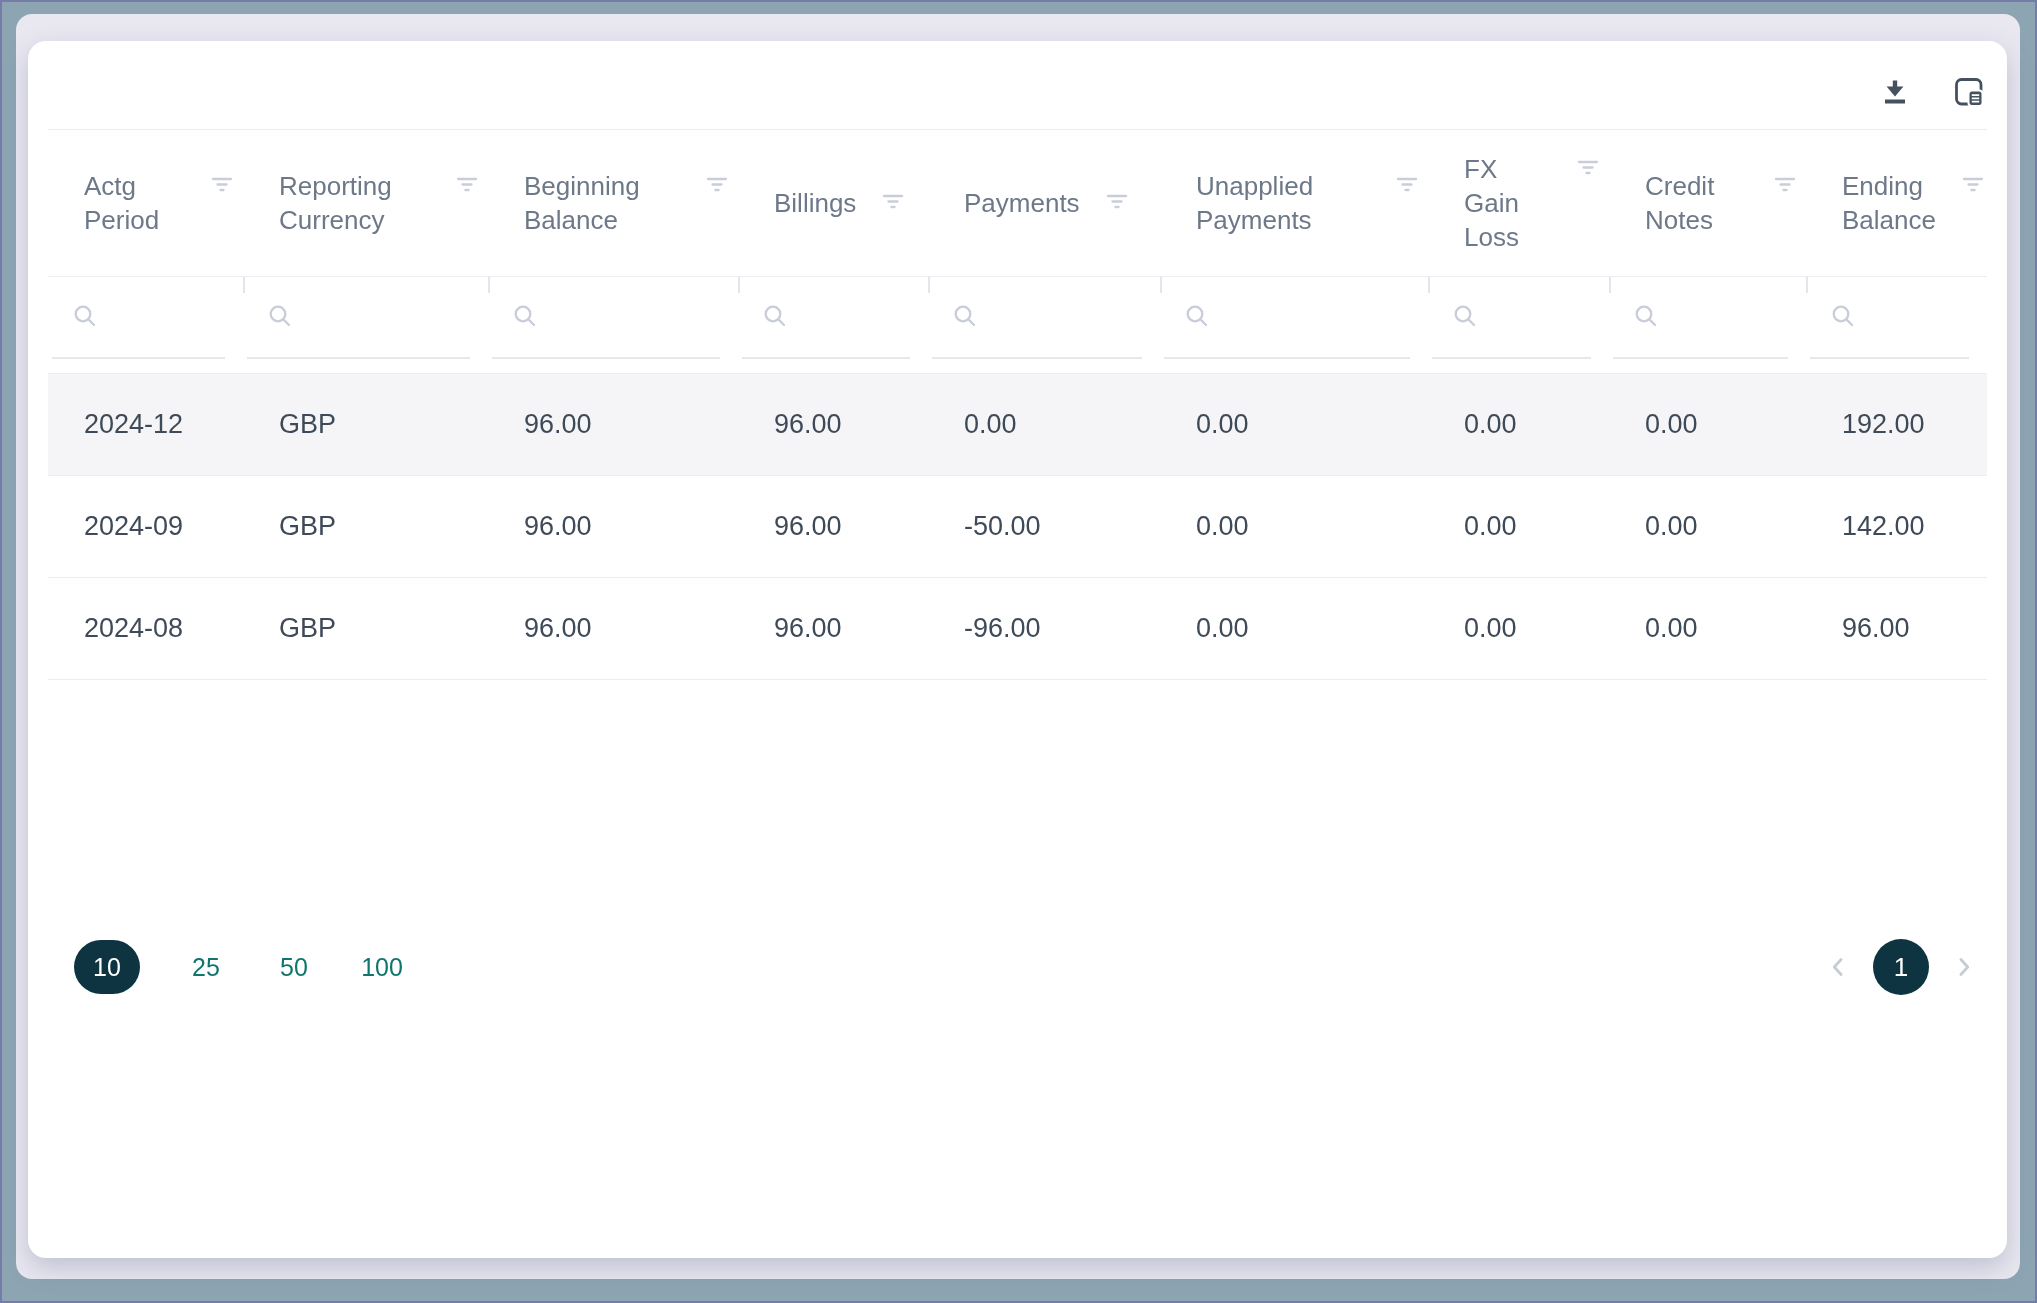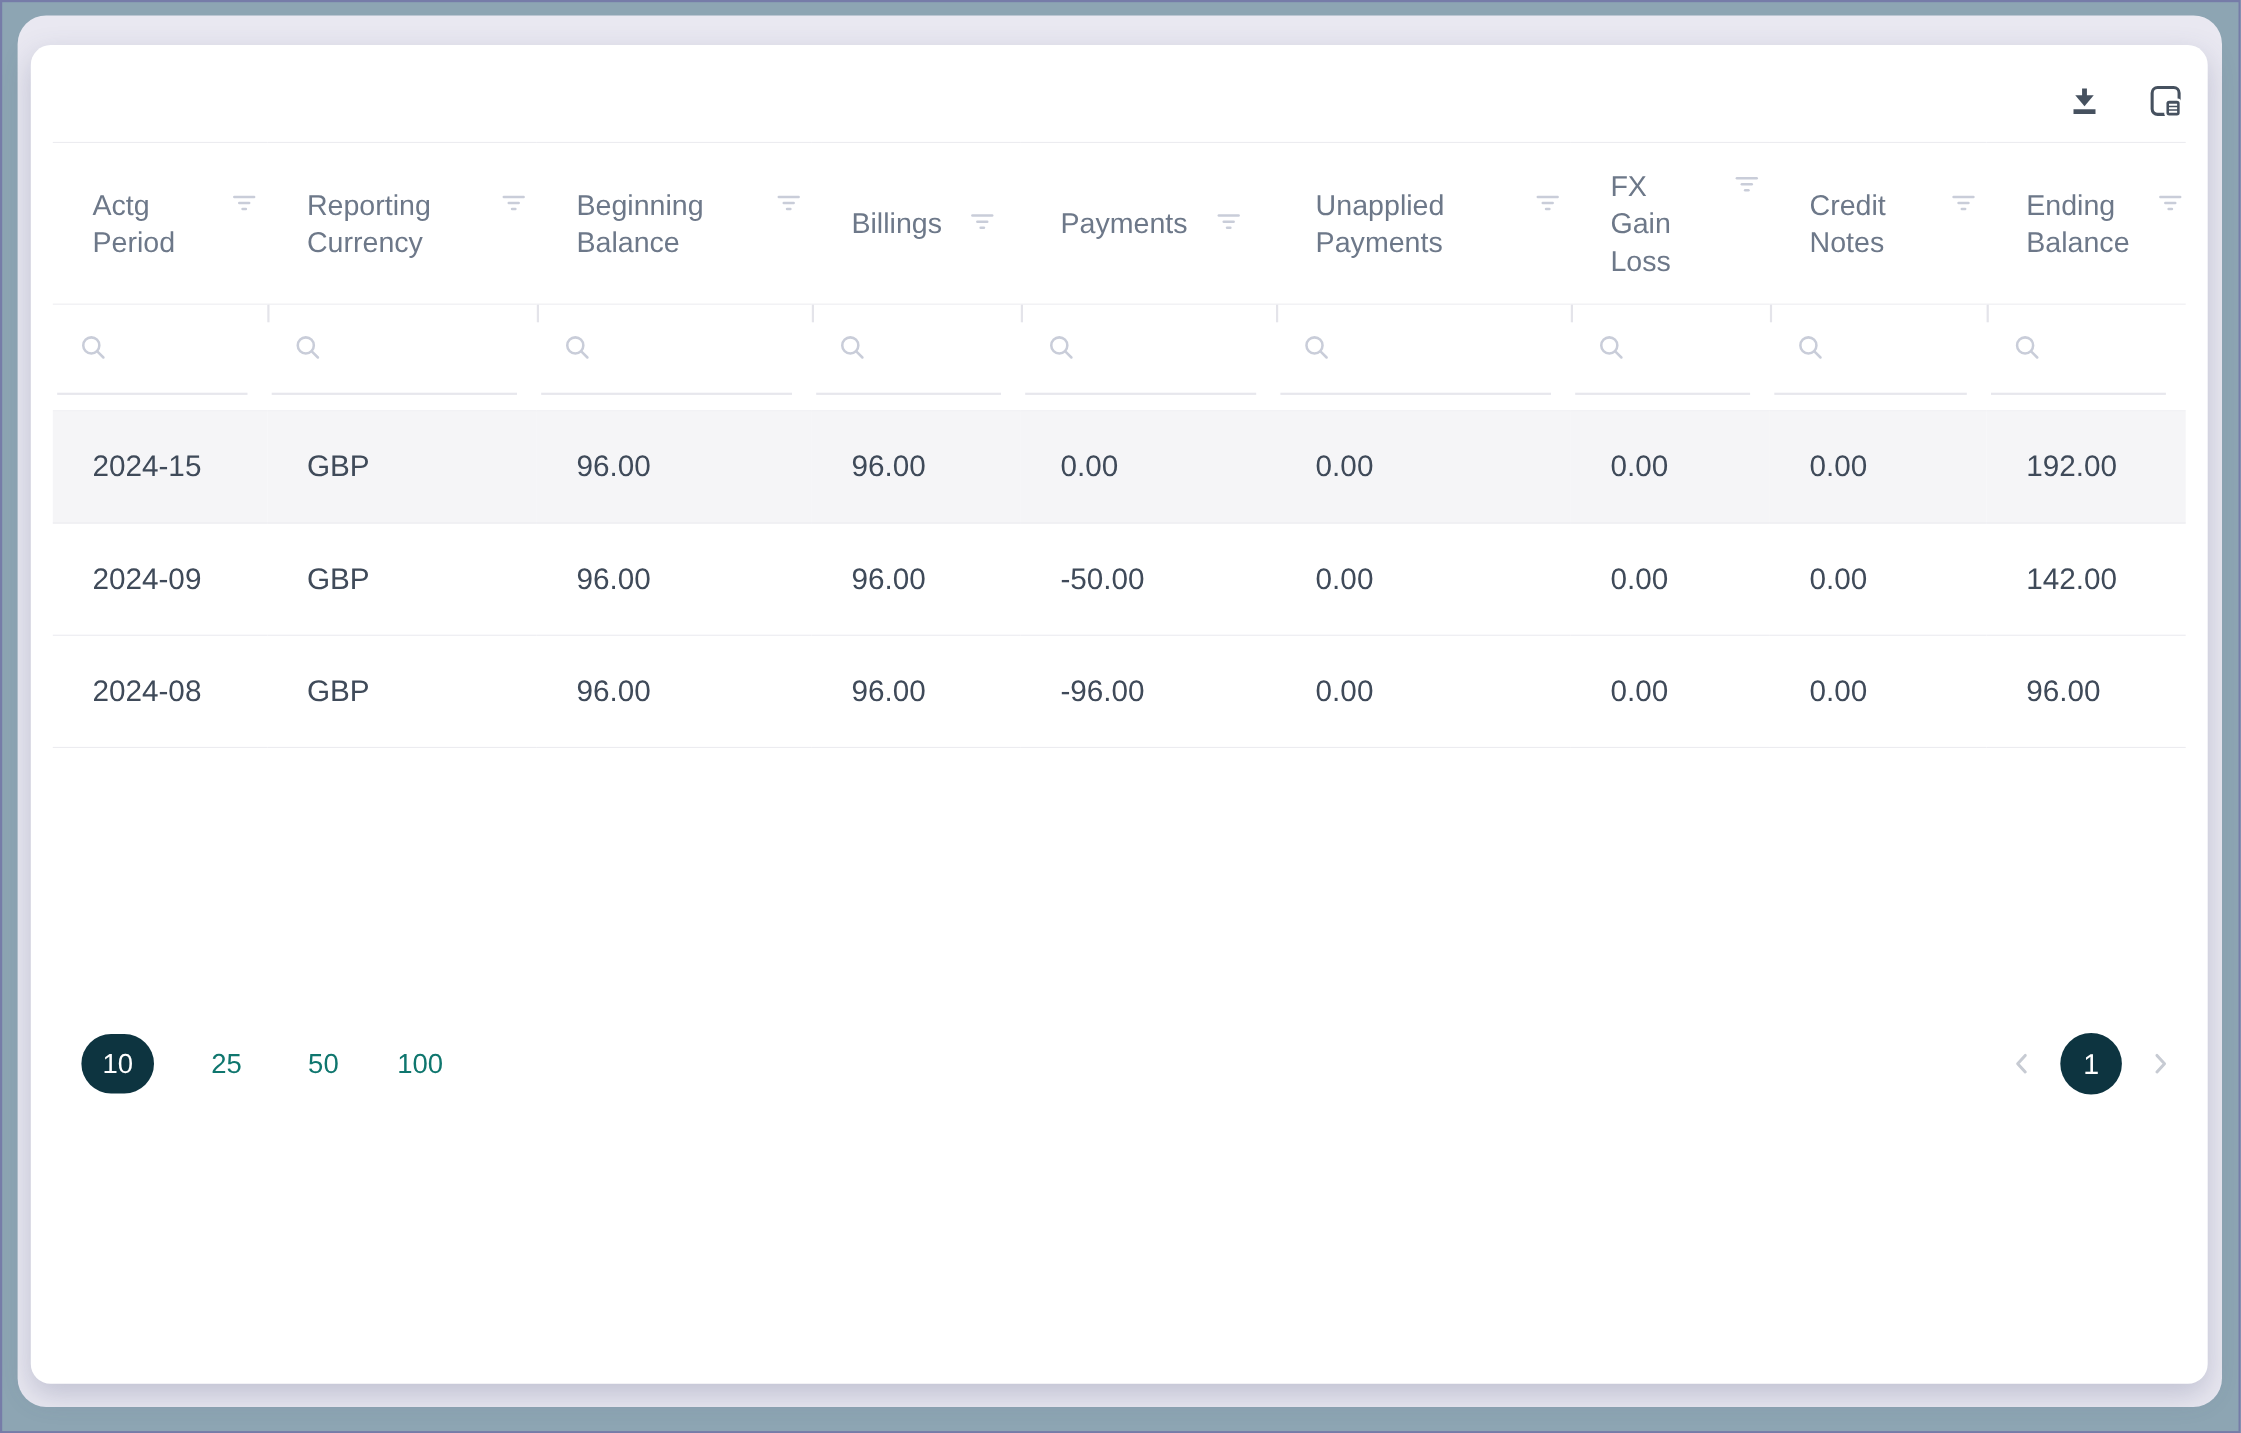--- a/index.html
+++ b/index.html
@@ -5,21 +5,21 @@
   * { margin:0; padding:0; box-sizing:border-box; }
   html,body { width:2037px; height:1303px; overflow:hidden; }
   body {
     font-family:"Liberation Sans","DejaVu Sans",sans-serif;
     background:#8DA5B3;
     border:2px solid #767CA8;
     position:relative;
   }
   .content-panel {
     position:absolute; left:14px; top:12px; right:15px; bottom:22px;
-    background:#E9E8F1; border-radius:26px;text-decoration:underline;
+    background:#E9E8F1; border-radius:16px;text-decoration:underline;
   }
   .data-card {
     position:absolute; left:12px; top:27px; right:13px; bottom:21px;
     background:#ffffff; border-radius:18px;
     box-shadow:0 10px 26px rgba(70,80,120,0.25);
     overflow:hidden;
     display:flex; flex-direction:column;
   }
   
   .toolbar {
@@ -265,21 +265,21 @@
                 <svg class="search-icon" viewBox="0 0 26 26" width="26" height="26">
                   <use href="#def-magnifier"></use>
                 </svg>
                 <input class="search-input" placeholder="" style="">
                 <span class="search-underline"></span>
               </td>
           </tr>
         </thead>
         <tbody>
             <tr class="data-row hl">
-        <td>2024-15</td>
+        <td>2024-12</td>
         <td>GBP</td>
         <td>96.00</td>
         <td>96.00</td>
         <td>0.00</td>
         <td>0.00</td>
         <td>0.00</td>
         <td>0.00</td>
         <td>192.00</td>
       </tr>
             <tr class="data-row">

